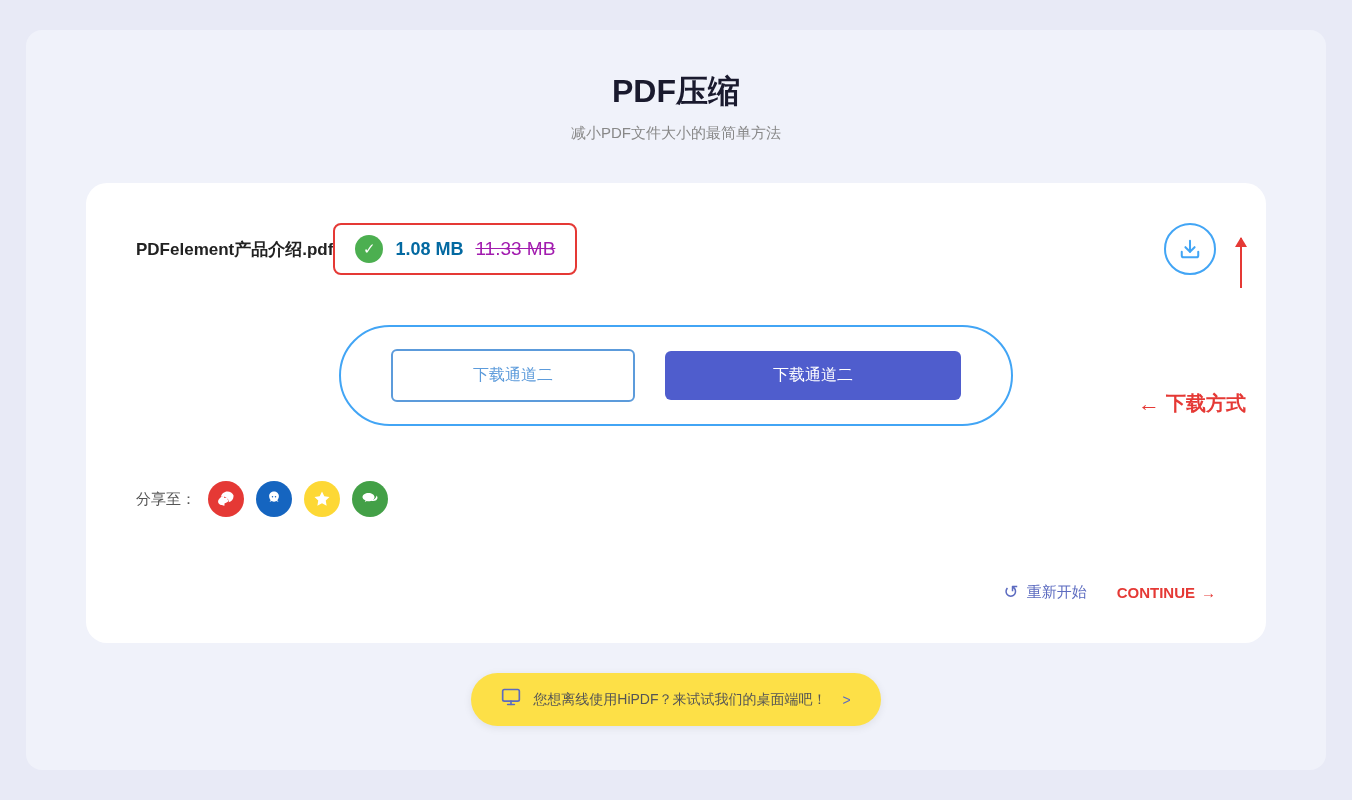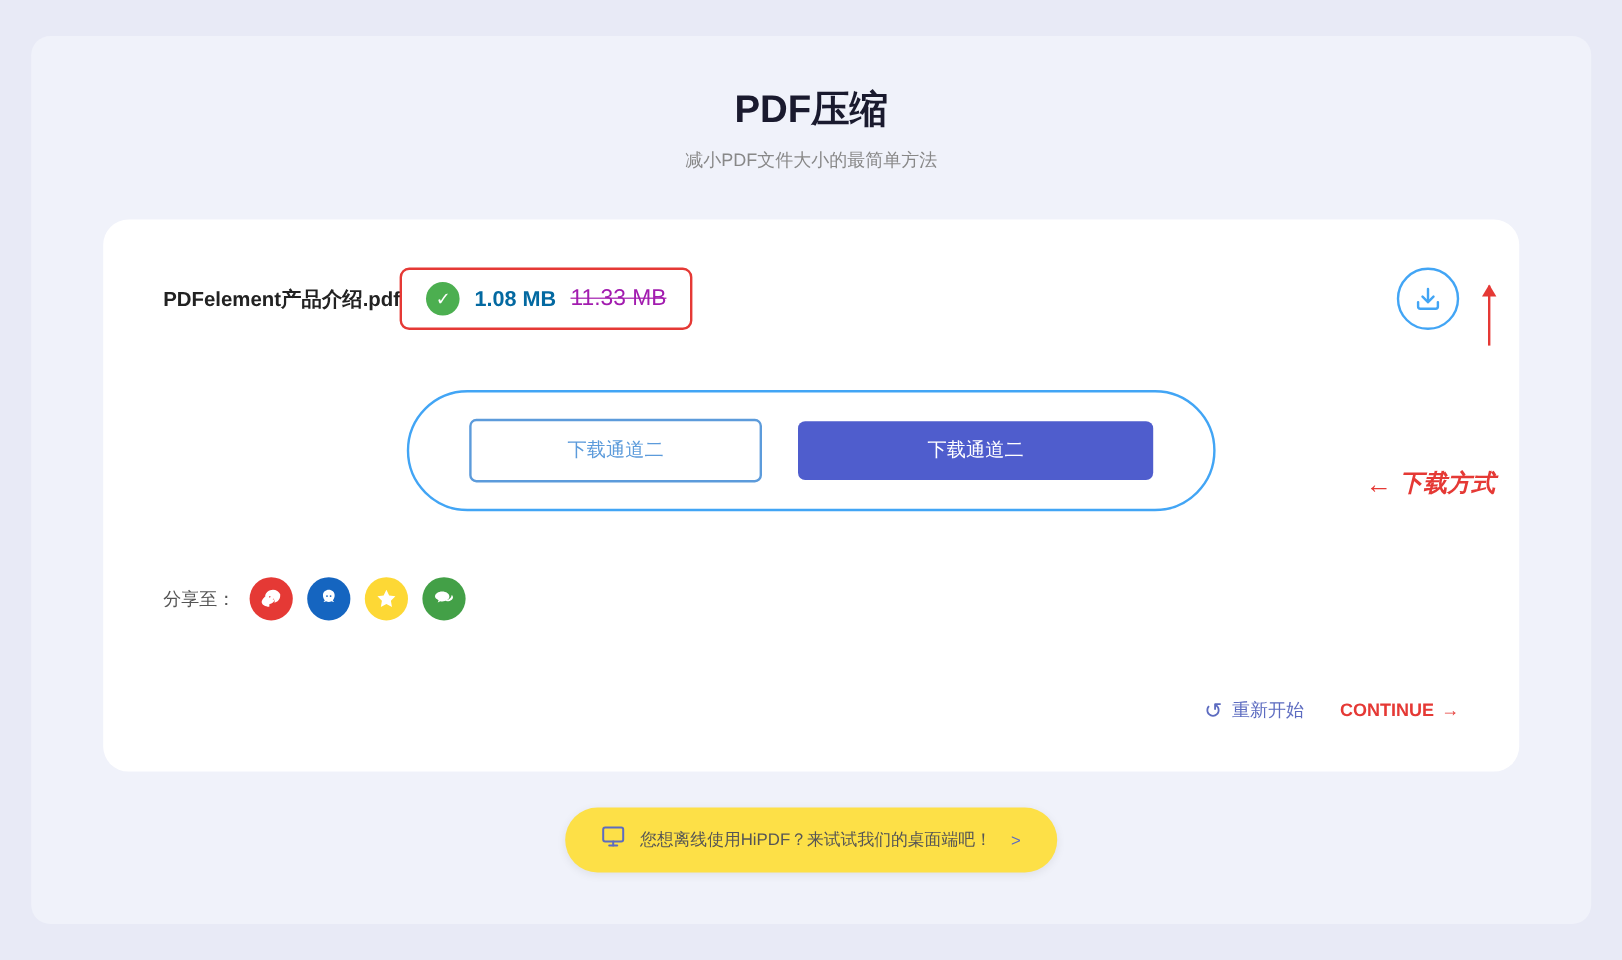--- a/index.html
+++ b/index.html
@@ -268,21 +268,21 @@
     <div style="position:relative;">
       <div class="download-buttons-wrapper">
         <div class="oval-container">
           <button class="btn-download-outline">下载通道二</button>
           <button class="btn-download-filled">下载通道二</button>
         </div>
       </div>
 
       <div style="position:absolute; right:-30px; top:50%; transform:translateY(-50%); display:flex; align-items:center; gap:6px;">
         <span style="font-size:22px; color:#e53935; font-weight:700;">←</span>
-        <span style="font-size:20px; font-weight:700; color:#e53935; white-space:nowrap;font-style:italic;">下载方式</span>
+        <span style="font-size:20px; font-weight:700; color:#e53935; white-space:nowrap;">下载方式</span>
       </div>
     </div>
 
     <div class="share-row">
       <span class="share-label">分享至：</span>
       <div class="share-icon share-weibo" title="微博">
         <svg width="20" height="20" viewBox="0 0 24 24" fill="white">
           <path d="M10.098 20c-4.194 0-7.6-2.115-7.6-4.725 0-1.367.825-2.952 2.258-4.414 1.915-1.962 4.138-2.863 4.96-2.018.37.381.333 1.012.073 1.725-.128.356.456.134.456.134 1.823-.764 3.42-.916 3.79.028.19.5-.009 1.13-.52 1.77 0 0 .683-.12 1.14.407.516.59.348 1.697-.916 2.762-1.173.995-3.49 1.63-3.49 1.63z"></path>
           <path d="M21 7.5C19.742 4.893 16.972 3 13.75 3c-3.95 0-7.163 2.76-7.866 6.41 2.237-.616 4.783-.314 6.753.995C14.77 11.745 15.862 14.092 15.25 16c3.137-.81 5.75-3.356 5.75-7 0-.17-.003-.338-.009-.5z"></path>
         </svg>

